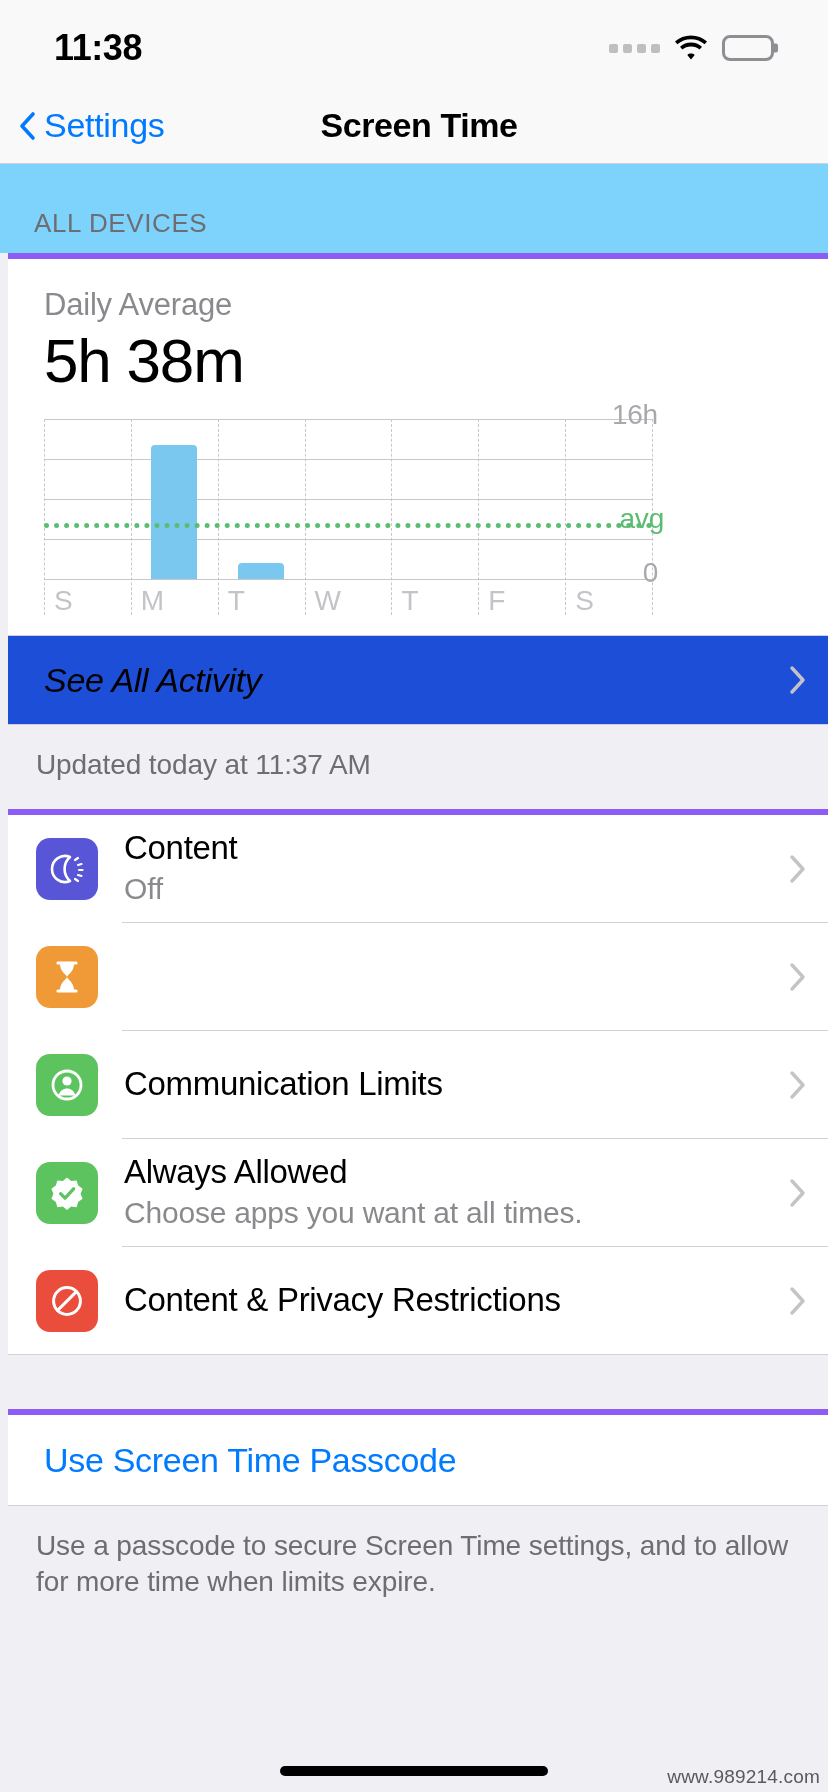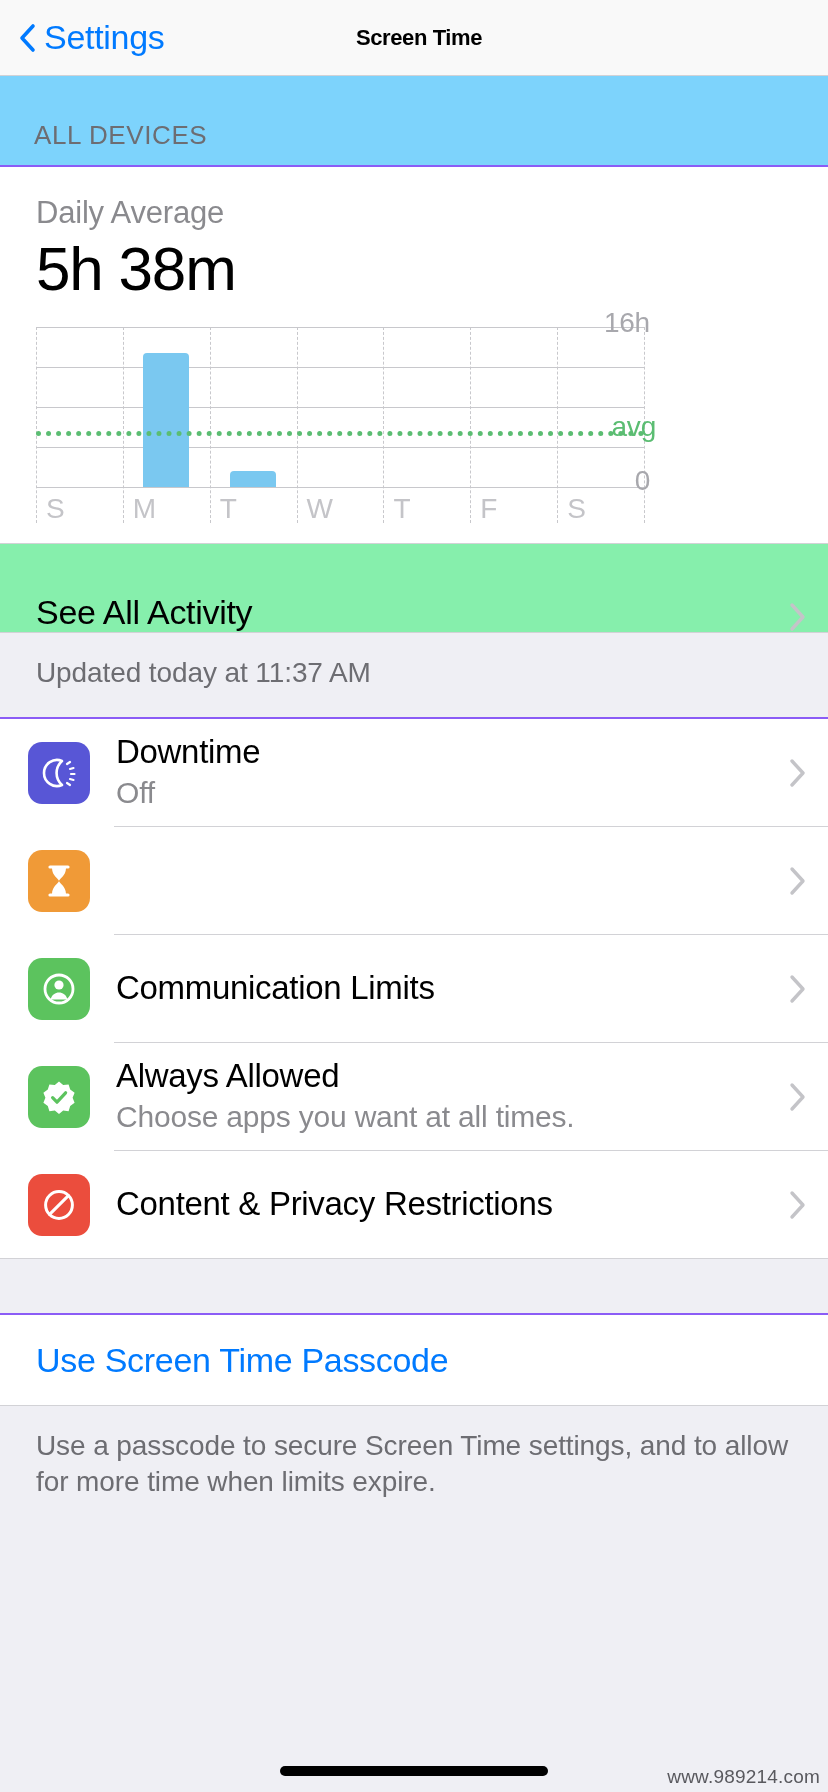--- a/index.html
+++ b/index.html
@@ -95,21 +95,21 @@
   }
   .nav-back-label {
     font-size: 34px;
     color: #007AFF;
     letter-spacing: -0.3px;
   }
   .nav-title {
     position: absolute;
     left: 10px; right: 0;
     text-align: center;
-    font-size: 22px;
+    font-size: 34px;
     font-weight: 700;
     color: #000;
     letter-spacing: -0.4px;
     pointer-events: none;
   }
 
   
   .content {
     flex: 1 1 auto;
     background: #EFEFF4;
@@ -120,22 +120,23 @@
   .section-header {
     padding: 44px 34px 14px 34px;
     font-size: 26px;
     color: #6D6D72;
     letter-spacing: 0.6px;
     background: #7dd3fc;
   }
 
   .card {
     background: #ffffff;
-    border-top: 2px solid #8b5cf6;
+    border-top: 6px solid #8b5cf6;
     border-bottom: 1px solid #D2D2D6;
+    margin-left: 8px;
   }
 
   
   .summary {
     padding: 28px 36px 0 36px;
   }
   .summary-label {
     font-size: 31px;
     color: #8A8A8E;
     letter-spacing: -0.2px;
@@ -231,26 +232,27 @@
     text-align: left;
     padding-left: 10px;
     font-size: 28px;
     color: #C4C4C8;
     letter-spacing: 0;
   }
 
   
   .row {
     display: flex;
-    align-items: flex-end;
+    align-items: center;
     min-height: 88px;
     padding: 0 22px 0 36px;
-    background: #86efac;
+    background: #1d4ed8;
     cursor: pointer;
     position: relative;
+    font-style: italic;
   }
   .row-sep {
     height: 1px;
     background: #D2D2D6;
     margin-left: 114px;
   }
   .row-sep.full { margin-left: 0; }
   .row-title {
     font-size: 34px;
     color: #000;
@@ -342,20 +344,41 @@
     font-family: "Liberation Sans", sans-serif;
     letter-spacing: 0.2px;
     margin-left: 36px;
   }
 </style>
 </head>
 <body>
 
 <div class="screen">
 
+  <div class="status-bar">
+    <div class="status-time">11:38</div>
+    <div class="status-right">
+      <span class="signal-dots">
+        <i></i>
+          <i></i>
+          <i></i>
+          <i></i>
+      </span>
+      <span>
+        <svg class="wifi-icon" viewBox="0 0 34 26">
+          <path d="M17 4.2c5.2 0 10 1.9 13.6 5.1l2.4-2.9C28.7 2.6 23.1 0.4 17 0.4S5.3 2.6 1 6.4l2.4 2.9C7 6.1 11.8 4.2 17 4.2z" fill="#000"></path>
+          <path d="M17 11.4c3.3 0 6.3 1.2 8.6 3.2l2.4-2.9C25.1 9 21.2 7.5 17 7.5S8.9 9 6 11.7l2.4 2.9c2.3-2 5.3-3.2 8.6-3.2z" fill="#000"></path>
+          <path d="M17 18.6c1.4 0 2.7 0.5 3.7 1.4L17 24.6l-3.7-4.6c1-0.9 2.3-1.4 3.7-1.4z" fill="#000"></path>
+        </svg>
+      </span>
+      <span class="battery">
+        <span class="battery-fill"></span>
+      </span>
+    </div>
+  </div>
 
   <div class="nav-bar">
     <div class="nav-back">
       <svg class="chev-back" viewBox="0 0 18 30">
         <polyline points="15,3 4,15 15,27" fill="none" stroke="#007AFF" stroke-width="3.6" stroke-linecap="round" stroke-linejoin="round"></polyline>
       </svg>
       <span class="nav-back-label">Settings</span>
     </div>
     <div class="nav-title">Screen Time</div>
   </div>
@@ -447,21 +470,21 @@
               <g stroke="#fff" stroke-width="2.2" stroke-linecap="round">
                 <line x1="28" y1="11" x2="31" y2="9"></line>
                 <line x1="31" y1="16" x2="34.5" y2="15"></line>
                 <line x1="32" y1="21" x2="35.5" y2="21"></line>
                 <line x1="31" y1="26" x2="34.5" y2="27"></line>
                 <line x1="28" y1="30" x2="31" y2="32"></line>
               </g>
             </svg>
           </div>
           <div class="frow-text">
-            <div class="frow-title">Downtime</div>
+            <div class="frow-title">Content</div>
             <div class="frow-sub">Off</div>
           </div>
           <svg class="row-chevron" viewBox="0 0 17 30">
             <polyline points="3,3 14,15 3,27" fill="none" stroke="#C4C4C8" stroke-width="3.4" stroke-linecap="round" stroke-linejoin="round"></polyline>
           </svg>
         </div>
         <div class="row-sep"></div>
         <div class="frow">
           <div class="app-icon" style="background: rgb(240, 154, 55);">
             <svg viewBox="0 0 40 40" width="40" height="40">

